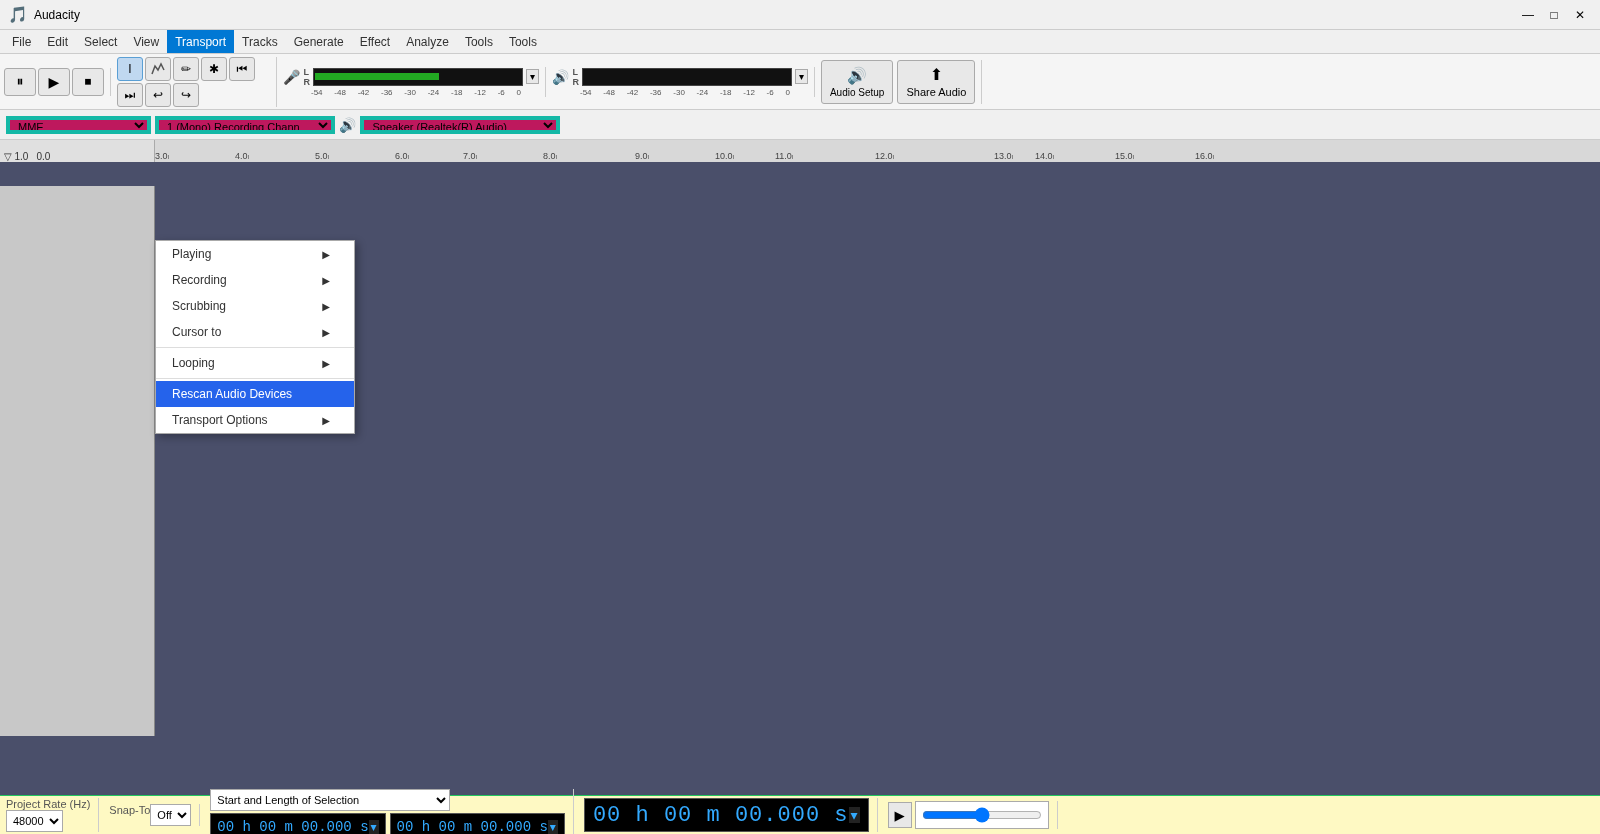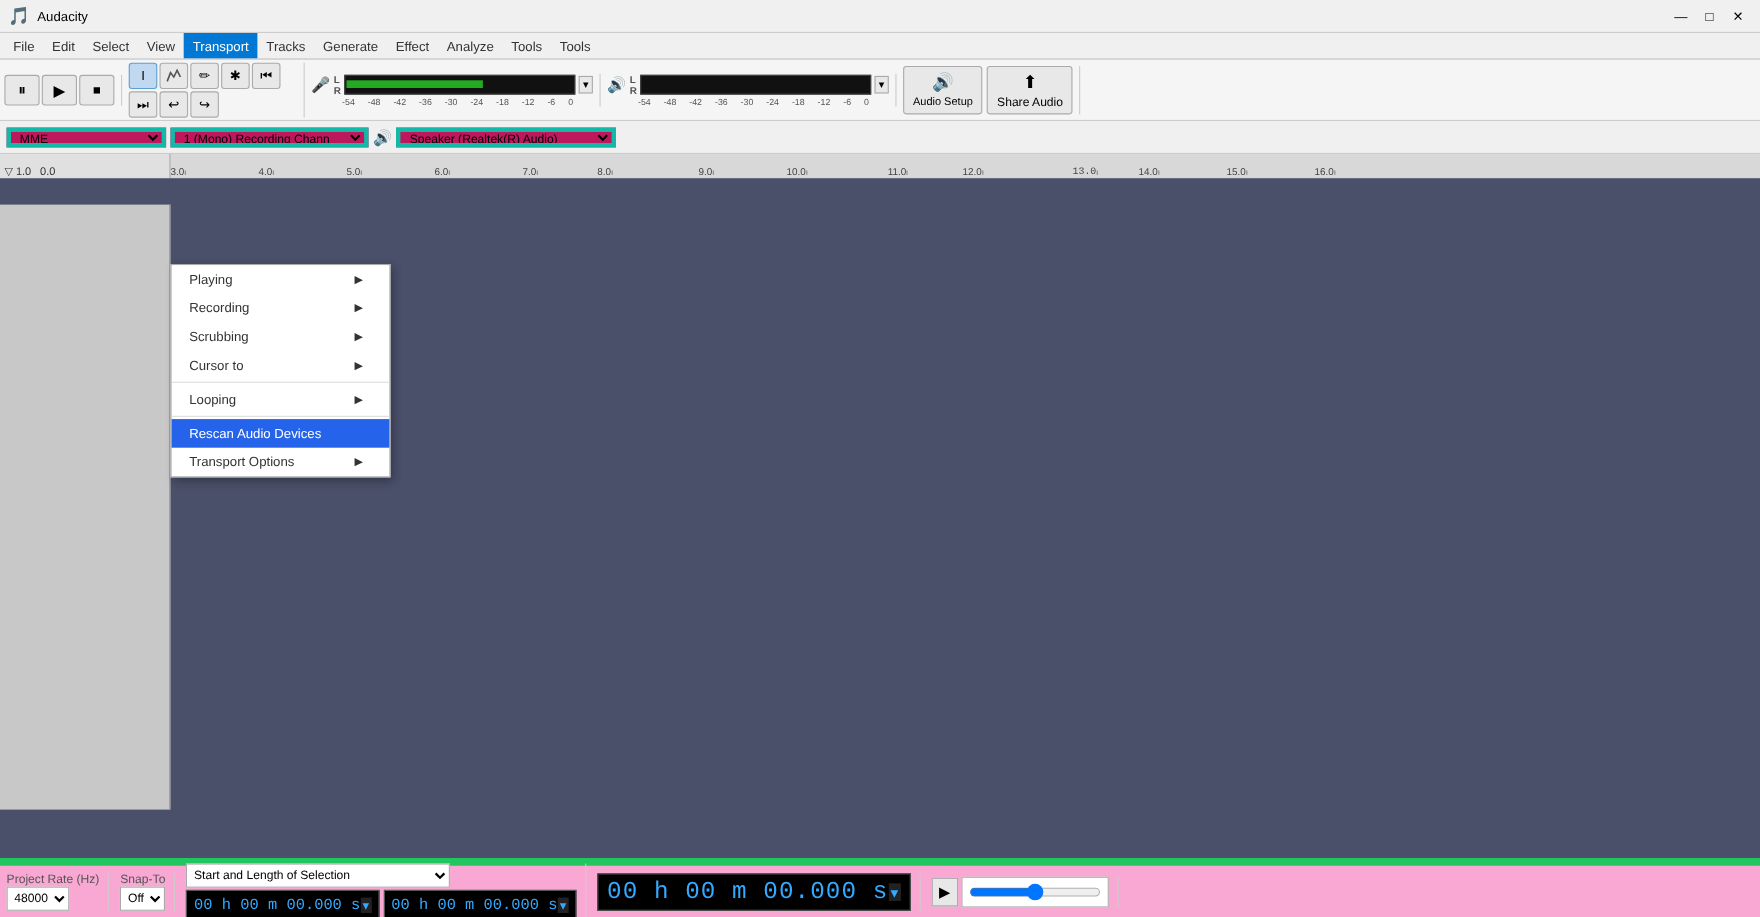--- a/index.html
+++ b/index.html
@@ -194,23 +194,23 @@
       margin: 2px 0;
     }
     .dropdown-item .arrow { font-size: 10px; }
 
     
     #status-bar {
       position: absolute;
       bottom: 0;
       left: 0;
       right: 0;
-      height: 54px;
-      background: #f9a8d4;
-      border-top: 7px solid #22c55e;
+      height: 39px;
+      background: #fef9c3;
+      border-top: 1px solid #22c55e;
       display: flex;
       align-items: center;
       padding: 0 6px;
       gap: 6px;
     }
     .status-label {
       font-size: 11px;
       color: #555;
     }
     .status-select {
@@ -450,45 +450,45 @@
         <div class="tick-line"></div>
       </div>
       <div class="tick-mark" style="left: 160px;">
         <span class="tick-label">5.0</span>
         <div class="tick-line"></div>
       </div>
       <div class="tick-mark" style="left: 240px;">
         <span class="tick-label">6.0</span>
         <div class="tick-line"></div>
       </div>
-      <div class="tick-mark" style="left: 320px;">
+      <div class="tick-mark" style="left: 308px;">
         <span class="tick-label">7.0</span>
         <div class="tick-line"></div>
       </div>
       <div class="tick-mark" style="left: 388px;">
         <span class="tick-label">8.0</span>
         <div class="tick-line"></div>
       </div>
       <div class="tick-mark" style="left: 480px;">
         <span class="tick-label">9.0</span>
         <div class="tick-line"></div>
       </div>
       <div class="tick-mark" style="left: 560px;">
         <span class="tick-label">10.0</span>
         <div class="tick-line"></div>
       </div>
-      <div class="tick-mark" style="left: 652px;">
+      <div class="tick-mark" style="left: 620px;">
         <span class="tick-label">11.0</span>
         <div class="tick-line"></div>
       </div>
       <div class="tick-mark" style="left: 720px;">
         <span class="tick-label">12.0</span>
         <div class="tick-line"></div>
       </div>
-      <div class="tick-mark" style="left: 820px; font-family: Liberation Mono, monospace;">
+      <div class="tick-mark" style="left: 839px;">
         <span class="tick-label">13.0</span>
         <div class="tick-line"></div>
       </div>
       <div class="tick-mark" style="left: 880px;">
         <span class="tick-label">14.0</span>
         <div class="tick-line"></div>
       </div>
       <div class="tick-mark" style="left: 960px;">
         <span class="tick-label">15.0</span>
         <div class="tick-line"></div>
@@ -541,21 +541,21 @@
 
   <div style="display:flex;flex-direction:column;align-items:flex-start;border-right:1px solid #ccc;padding-right:8px;margin-right:4px;">
     <span class="status-label">Project Rate (Hz)</span>
     <select class="status-select">
       <option>48000</option>
       <option>44100</option>
       <option>22050</option>
     </select>
   </div>
 
-  <div style="display:flex;flex-direction:column;align-items:flex-start;border-right:1px solid #ccc;padding-right:8px;margin-right:4px;">
+  <div style="display:flex;flex-direction:row;align-items:flex-start;border-right:1px solid #ccc;padding-right:8px;margin-right:4px;">
     <span class="status-label">Snap-To</span>
     <select class="status-select">
       <option>Off</option>
       <option>On</option>
     </select>
   </div>
 
   <div style="display:flex;flex-direction:column;align-items:flex-start;border-right:1px solid #ccc;padding-right:8px;margin-right:4px;">
     <select class="status-select" style="width:240px;">
       <option>Start and Length of Selection</option>

